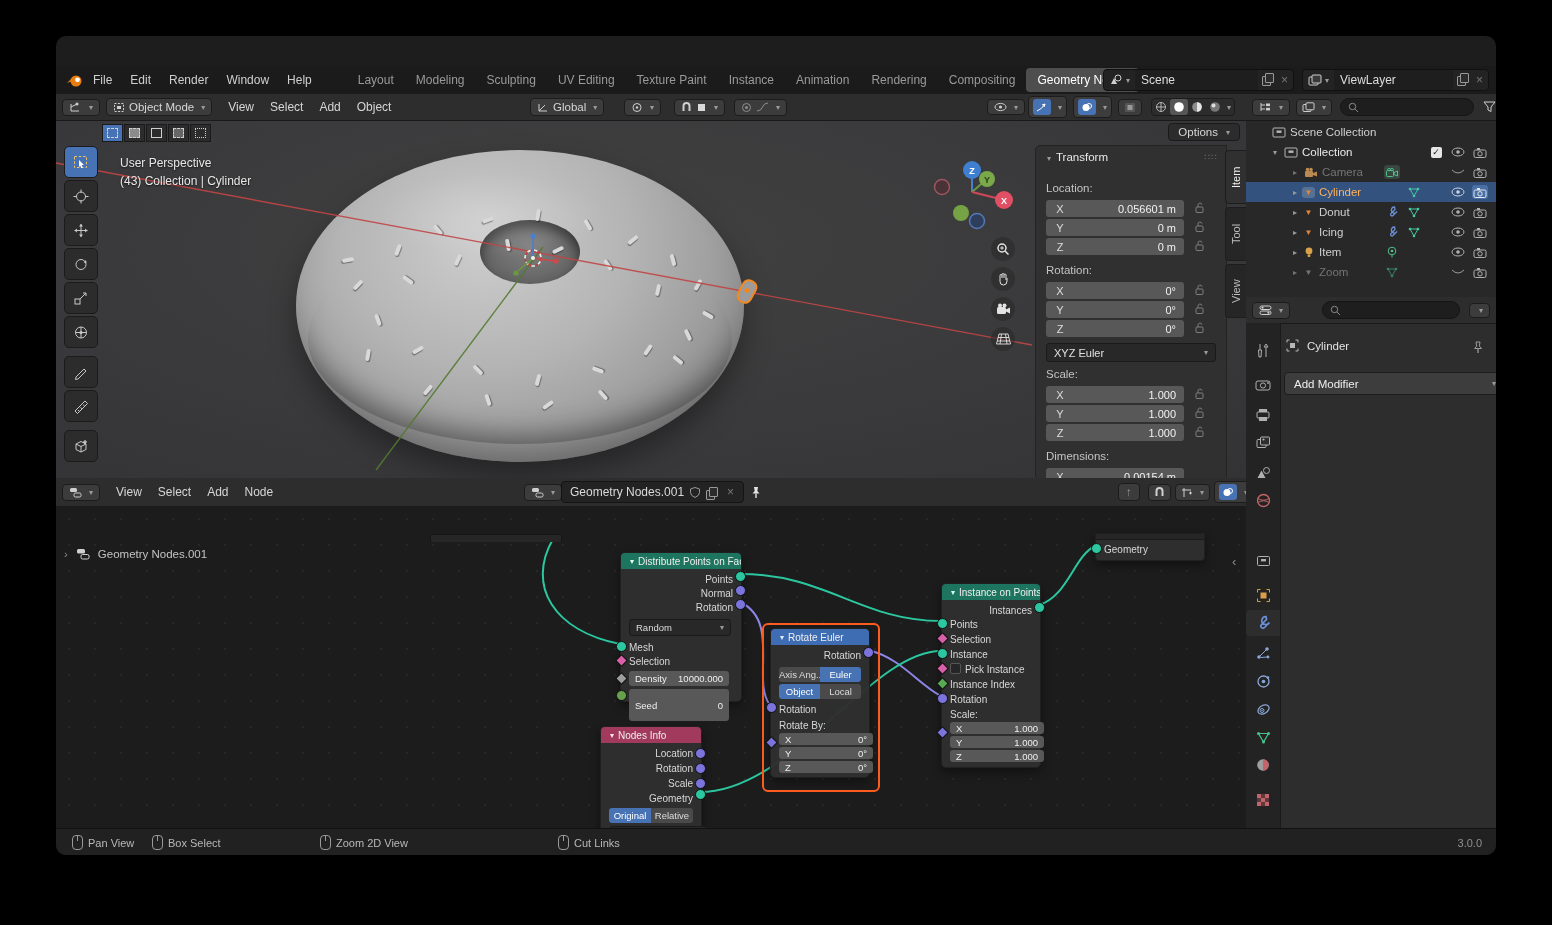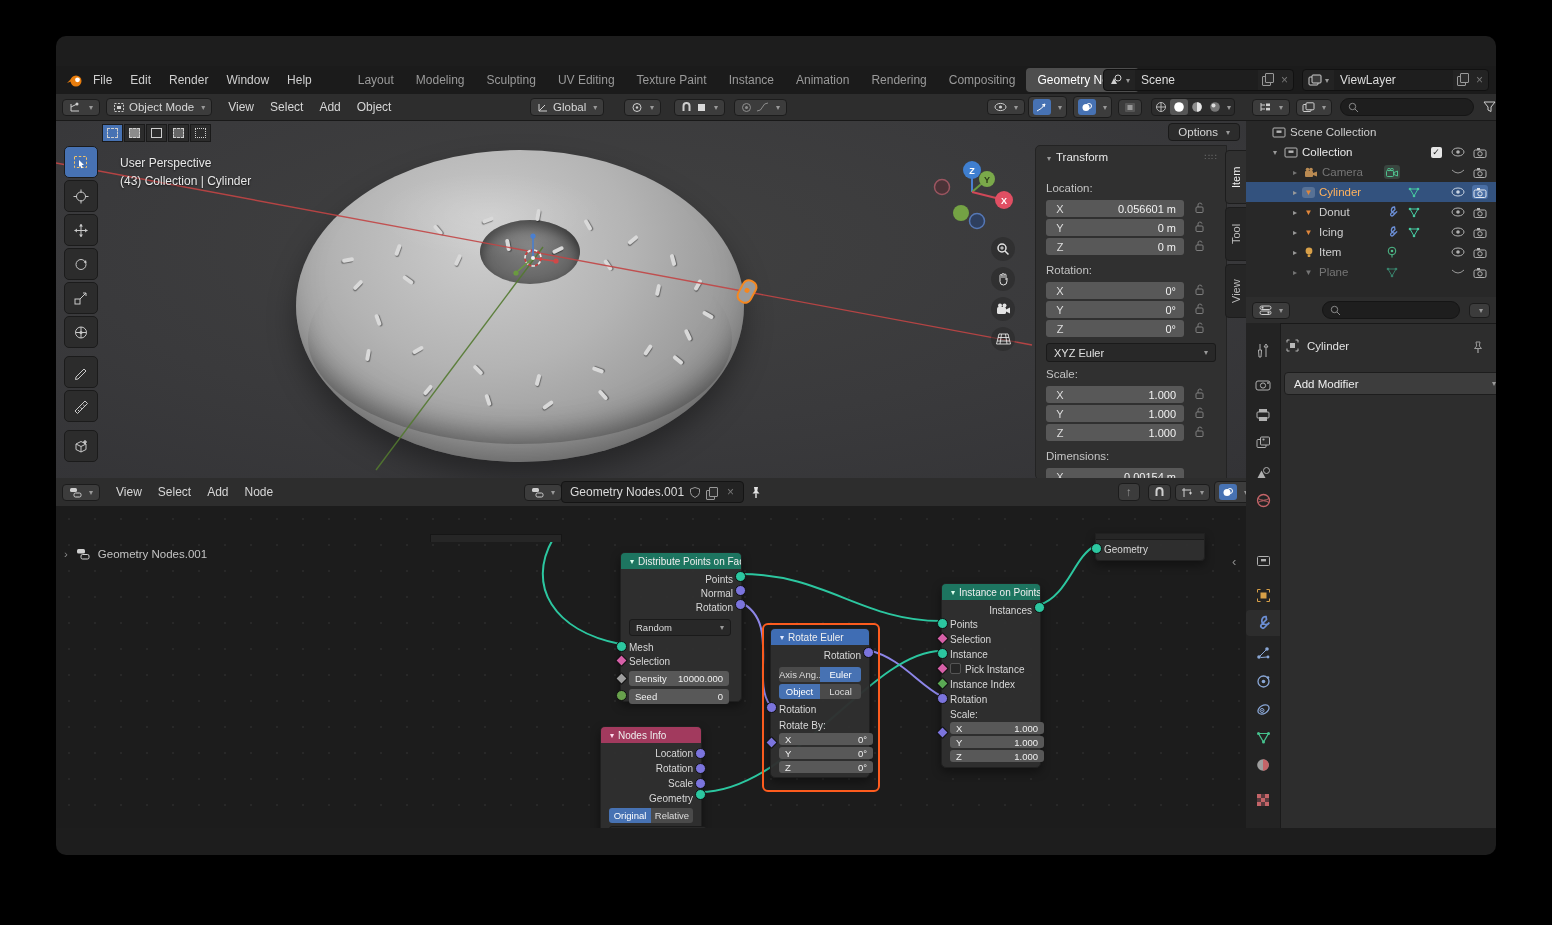--- a/index.html
+++ b/index.html
@@ -640,21 +640,21 @@
         <div class="ndrop" style="left:8px;top:66px;width:88px;height:15px">
               <span>Random</span>
               <span class="chev">▾</span>
             </div>
         <div class="nrow" style="top:88px">Mesh</div>
         <div class="nrow" style="top:102px">Selection</div>
         <div class="nfield" style="left:8px;top:118px;width:88px;height:15px">
               <span>Density</span>
               <span>10000.000</span>
             </div>
-        <div class="nfield" style="left:8px;top:136px;width:88px;height:15px">
+        <div class="nfield" style="left:8px;top:136px;width:88px;height:32px">
               <span>Seed</span>
               <span>0</span>
             </div>
         <span class="sock c-geo" style="right:-5px;top:18px"></span>
         <span class="sock c-pur" style="right:-5px;top:32px"></span>
         <span class="sock c-pur" style="right:-5px;top:46px"></span>
         <span class="sock c-geo" style="left:-5px;top:88px"></span>
         <span class="sockd c-pink" style="left:-4px;top:103px"></span>
         <span class="sockd c-gray" style="left:-4px;top:121px"></span>
         <span class="sock c-green" style="left:-5px;top:137px"></span>
@@ -966,21 +966,21 @@
             <svg width="14" height="11" viewBox="0 0 14 11">
               <rect x="1" y="3" width="12" height="7.5" rx="1.5" fill="none" stroke="#b0b0b0"></rect>
               <circle cx="7" cy="6.8" r="2.2" fill="none" stroke="#b0b0b0"></circle>
               <rect x="4" y="1" width="3" height="2" fill="#b0b0b0"></rect>
             </svg>
           </span>
     </div>
     <div class="ol-row" style="top:168px">
       <span class="tri dim" style="margin-left:44px">▸</span>
       <span class="meshobj dim" style="margin-left:2px;color:#9c7446">▼</span>
-      <span class="nm dim">Plane</span>
+      <span class="nm dim">Zoom</span>
       <span class="rightico" style="right:96px;opacity:.55">
             <svg width="12" height="11" viewBox="0 0 12 11">
               <path d="M2 2 H10 L6 9 Z" fill="none" stroke="#46c8a0"></path>
               <circle cx="2" cy="2" r="1.3" fill="#46c8a0"></circle>
               <circle cx="10" cy="2" r="1.3" fill="#46c8a0"></circle>
               <circle cx="6" cy="9" r="1.3" fill="#46c8a0"></circle>
             </svg>
           </span>
       <span class="rightico" style="right:30px">
             <svg width="14" height="8" viewBox="0 0 14 8">
@@ -1134,15 +1134,36 @@
     <svg class="abs" style="right:12px;top:44px" width="13" height="13" viewBox="0 0 13 13">
           <path d="M5 1 H9 L8.3 5 L10.5 7.5 H3.5 L5.7 5 Z" fill="none" stroke="#9a9a9a"></path>
           <line x1="7" y1="7.5" x2="7" y2="12" stroke="#9a9a9a" stroke-width="1.3"></line>
         </svg>
     <div class="addmod">
           <span>Add Modifier</span>
           <span class="chev">▾</span>
         </div>
   </div>
 
+  <div class="statusbar">
+    <span class="sb-item" style="left:16px">
+          <span class="mouseico"></span>
+          <span>Pan View</span>
+        </span>
+    <span class="sb-item" style="left:96px">
+          <span class="mouseico"></span>
+          <span>Box Select</span>
+        </span>
+    <span class="sb-item" style="left:264px">
+          <span class="mouseico"></span>
+          <span>Zoom 2D View</span>
+        </span>
+    <span class="sb-item" style="left:502px">
+          <span class="mouseico"></span>
+          <span>Cut Links</span>
+        </span>
+    <span class="sb-item" style="right:14px;color:#909090">
+          <span>3.0.0</span>
+        </span>
+  </div>
 
 </div>
 </div>
 
 </body></html>

